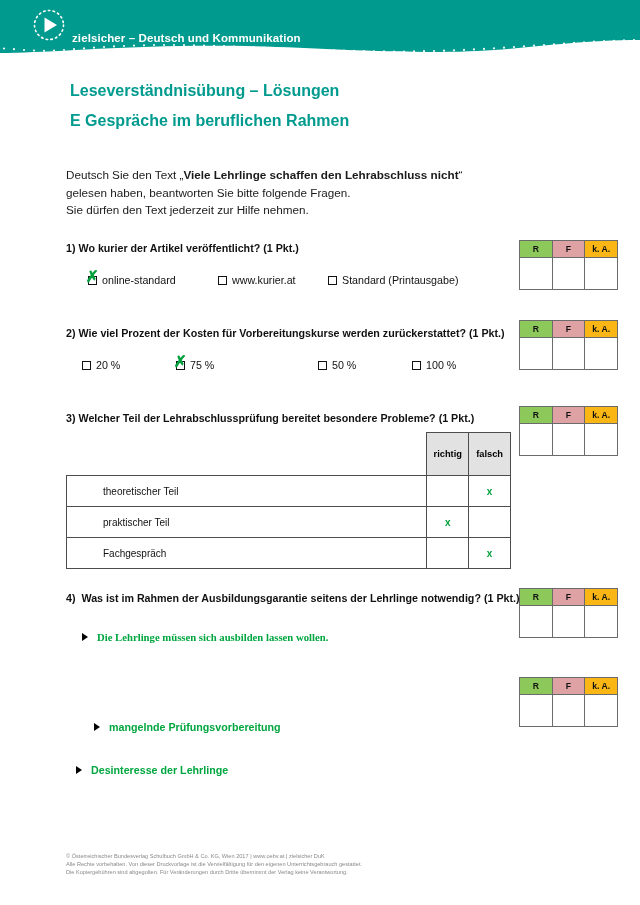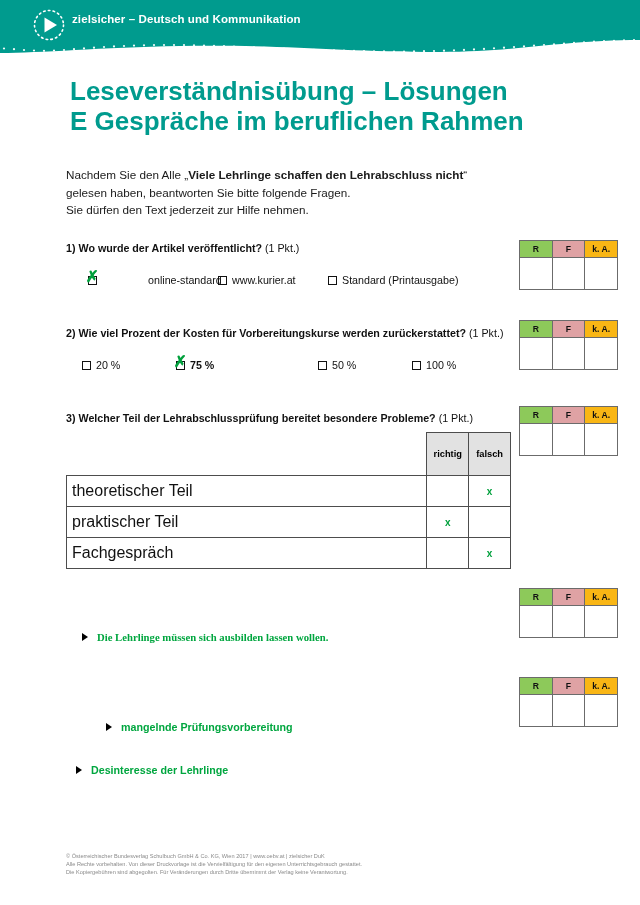--- a/index.html
+++ b/index.html
@@ -20,21 +20,21 @@
   
   .banner {
     position: absolute;
     left: 0; top: 0;
     width: 640px;
     height: 58px;
   }
   .banner-svg { display: block; }
   .banner-brand {
     position: absolute;
-    left: 72px; top: 13px;
+    left: 72px; top: 32px;
     font-size: 11.5px;
     font-weight: bold;
     color: #ffffff;
     letter-spacing: 0.1px;
     white-space: nowrap;
   }
   .banner-logo {
     position: absolute;
     left: 32px; top: 8px;
     width: 34px; height: 34px;
@@ -48,21 +48,21 @@
     height: 905px;
   }
 
   .title-block {
     position: absolute;
     left: 70px; top: 76px;
     width: 470px;
   }
   .title-line {
     color: #009B8E;
-    font-size: 26px;
+    font-size: 16px;
     font-weight: bold;
     line-height: 30px;
     white-space: nowrap;
   }
 
   .intro {
     position: absolute;
     left: 66px; top: 166px;
     width: 480px;
     font-size: 11.7px;
@@ -77,21 +77,21 @@
     left: 66px;
     width: 450px;
   }
   .q-title {
     font-size: 10.7px;
     font-weight: bold;
     color: #111111;
     white-space: nowrap;
   }
   .q-title .pts {
-    font-weight: normal;
+    font-weight: bold;
   }
 
   .options {
     position: relative;
     margin-top: 20px;
     height: 18px;
   }
   .option {
     position: absolute;
     top: 0;
@@ -162,22 +162,22 @@
   .matrix .hcell {
     background: #e2e2e2;
     width: 41px;
     text-align: center;
     font-weight: bold;
     font-size: 9.3px;
     height: 42px;
     vertical-align: middle;
   }
   .matrix .label-cell {
-    padding-left: 5px;
-    font-size: 16px;
+    padding-left: 36px;
+    font-size: 10px;
     color: #111111;
     vertical-align: middle;
   }
   .matrix .mark-cell {
     text-align: center;
     vertical-align: middle;
     font-size: 10px;
     font-weight: bold;
     color: #00A03C;
   }
@@ -295,29 +295,29 @@
 
     <div class="banner-brand">zielsicher – Deutsch und Kommunikation</div>
   </div>
 
   <div class="title-block">
     <div class="title-line">Leseverständnisübung – Lösungen</div>
     <div class="title-line">E Gespräche im beruflichen Rahmen</div>
   </div>
 
   <div class="intro">
-    <div><span>Nachdem Sie den Alle „</span><b>Viele Lehrlinge schaffen den Lehrabschluss nicht</b><span>“</span></div>
+    <div><span>Deutsch Sie den Text „</span><b>Viele Lehrlinge schaffen den Lehrabschluss nicht</b><span>“</span></div>
     <div>gelesen haben, beantworten Sie bitte folgende Fragen.</div>
     <div>Sie dürfen den Text jederzeit zur Hilfe nehmen.</div>
   </div>
 
   <div class="question" style="top:242px;">
-    <div class="q-title"><span>1)</span> <span>Wo wurde der Artikel veröffentlicht?</span> <span class="pts">(1 Pkt.)</span></div>
+    <div class="q-title"><span>1)</span> <span>Wo kurier der Artikel veröffentlicht?</span> <span class="pts">(1 Pkt.)</span></div>
     <div class="options">
-      <div class="option" style="left:22px;gap:46px;">
+      <div class="option" style="left:22px;">
         <span class="checkbox checked"></span>
         <span>online-standard</span>
       </div>
       <div class="option" style="left:152px;">
         <span class="checkbox"></span>
         <span>www.kurier.at</span>
       </div>
       <div class="option" style="left:262px;">
         <span class="checkbox"></span>
         <span>Standard (Printausgabe)</span>
@@ -340,21 +340,21 @@
   </tbody>
     </table>
 
   <div class="question" style="top:327px;">
     <div class="q-title"><span>2)</span> <span>Wie viel Prozent der Kosten für Vorbereitungskurse werden zurückerstattet?</span> <span class="pts">(1 Pkt.)</span></div>
     <div class="options">
       <div class="option" style="left:16px;">
         <span class="checkbox"></span>
         <span>20 %</span>
       </div>
-      <div class="option" style="left:110px;font-weight:bold;">
+      <div class="option" style="left:110px;">
         <span class="checkbox checked"></span>
         <span>75 %</span>
       </div>
       <div class="option" style="left:204px;margin-left:48px;">
         <span class="checkbox"></span>
         <span>50 %</span>
       </div>
       <div class="option" style="left:298px;margin-left:48px;">
         <span class="checkbox"></span>
         <span>100 %</span>
@@ -414,41 +414,44 @@
       <td style="background:#F9B615;">k. A.</td>
     </tr>
     <tr class="blank">
       <td></td>
       <td></td>
       <td></td>
     </tr>
   </tbody>
     </table>
 
+  <div class="question" style="top:592px;">
+    <div class="q-title"><span>4)</span>&nbsp; <span>Was ist im Rahmen der Ausbildungsgarantie seitens der Lehrlinge notwendig?</span> <span class="pts">(1 Pkt.)</span></div>
+  </div>
   <div class="answer-line" style="left:82px; top:631px;font-family:Liberation Serif, serif;">
     <span class="tri"></span>
     <span>Die Lehrlinge müssen sich ausbilden lassen wollen.</span>
   </div>
 
   <table class="rfk" style="left:519px; top:588px;">
     <tbody>
         <tr class="head">
       <td style="background:#8DC95A;">R</td>
       <td style="background:#DFA2A4;">F</td>
       <td style="background:#F9B615;">k. A.</td>
     </tr>
     <tr class="blank">
       <td></td>
       <td></td>
       <td></td>
     </tr>
   </tbody>
     </table>
 
-  <div class="answer-line" style="left:96px; top:721px;padding-left:10px;">
+  <div class="answer-line" style="left:84px; top:721px;padding-left:10px;">
     <span class="tri"></span>
     <span>mangelnde Prüfungsvorbereitung</span>
   </div>
   <div class="answer-line" style="left:76px; top:764px;">
     <span class="tri"></span>
     <span>Desinteresse der Lehrlinge</span>
   </div>
 
   <table class="rfk" style="left:519px; top:677px;">
     <tbody>

